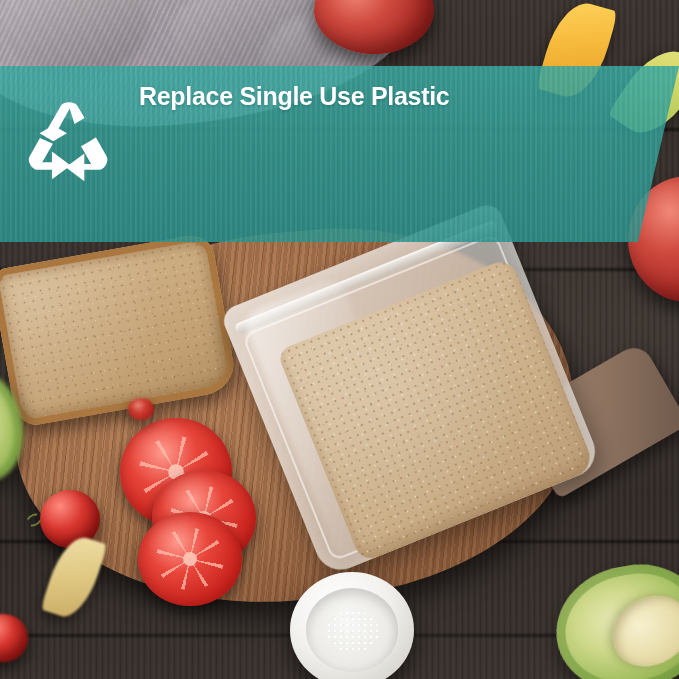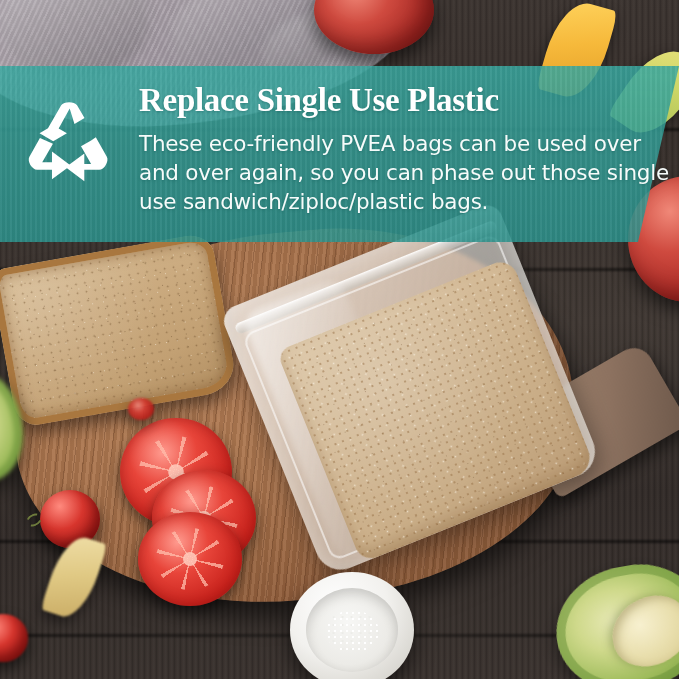--- a/index.html
+++ b/index.html
@@ -282,22 +282,22 @@
   }
 
   .recycle-icon {
     position: absolute; left: 18px; top: 26px; width: 104px; height: 104px;
   }
   .recycle-icon svg { width: 100%; height: 100%; display: block; }
 
   .headline {
     position: absolute; left: 139px; top: 18px;
     color: #ffffff;
-    font-family: Liberation Serif, serif;
-    font-size: 33px; font-weight: 700;
+    font-family: Liberation Sans, sans-serif;
+    font-size: 25px; font-weight: 700;
     letter-spacing: -0.3px;
     line-height: 1;
     text-shadow: 0 1px 3px rgba(0,70,66,0.35);
     white-space: nowrap;
   }
   .body-copy {
     position: absolute; left: 139px; top: 63px; width: 500px;
     color: #f6fbfa;
     font-family: "DejaVu Sans", sans-serif;
     font-size: 21.5px; font-weight: 400;
@@ -399,21 +399,16 @@
                    L52.0 76.5 L71.5 62.0 L71.5 73.0 L78.6 73.0 L68.0 54.5 L78.6 48.4 Z" transform="translate(-2,2) scale(0.92)"></path>
 
           <path d="M30.0 52.0 L18.8 71.2 L29.0 71.2 L29.0 60.0 L48.5 74.6 L29.0 89.0 L29.0 79.0
                    L13.5 79.0 C8.0 79.0 2.8 70.0 5.4 65.4 L16.4 46.0 L30.0 52.0 Z" transform="translate(6,2) scale(0.92)"></path>
         </g>
       </svg>
     </div>
 
     <div class="headline">Replace Single Use Plastic</div>
 
-    <div class="body-copy">
-      <div>These eco-friendly PVEA bags can be used over</div>
-      <div>and over again, so you can phase out those single</div>
-      <div>use sandwich/ziploc/plastic bags.</div>
-    </div>
 
   </div>
 
 </div>
 
 </body></html>

